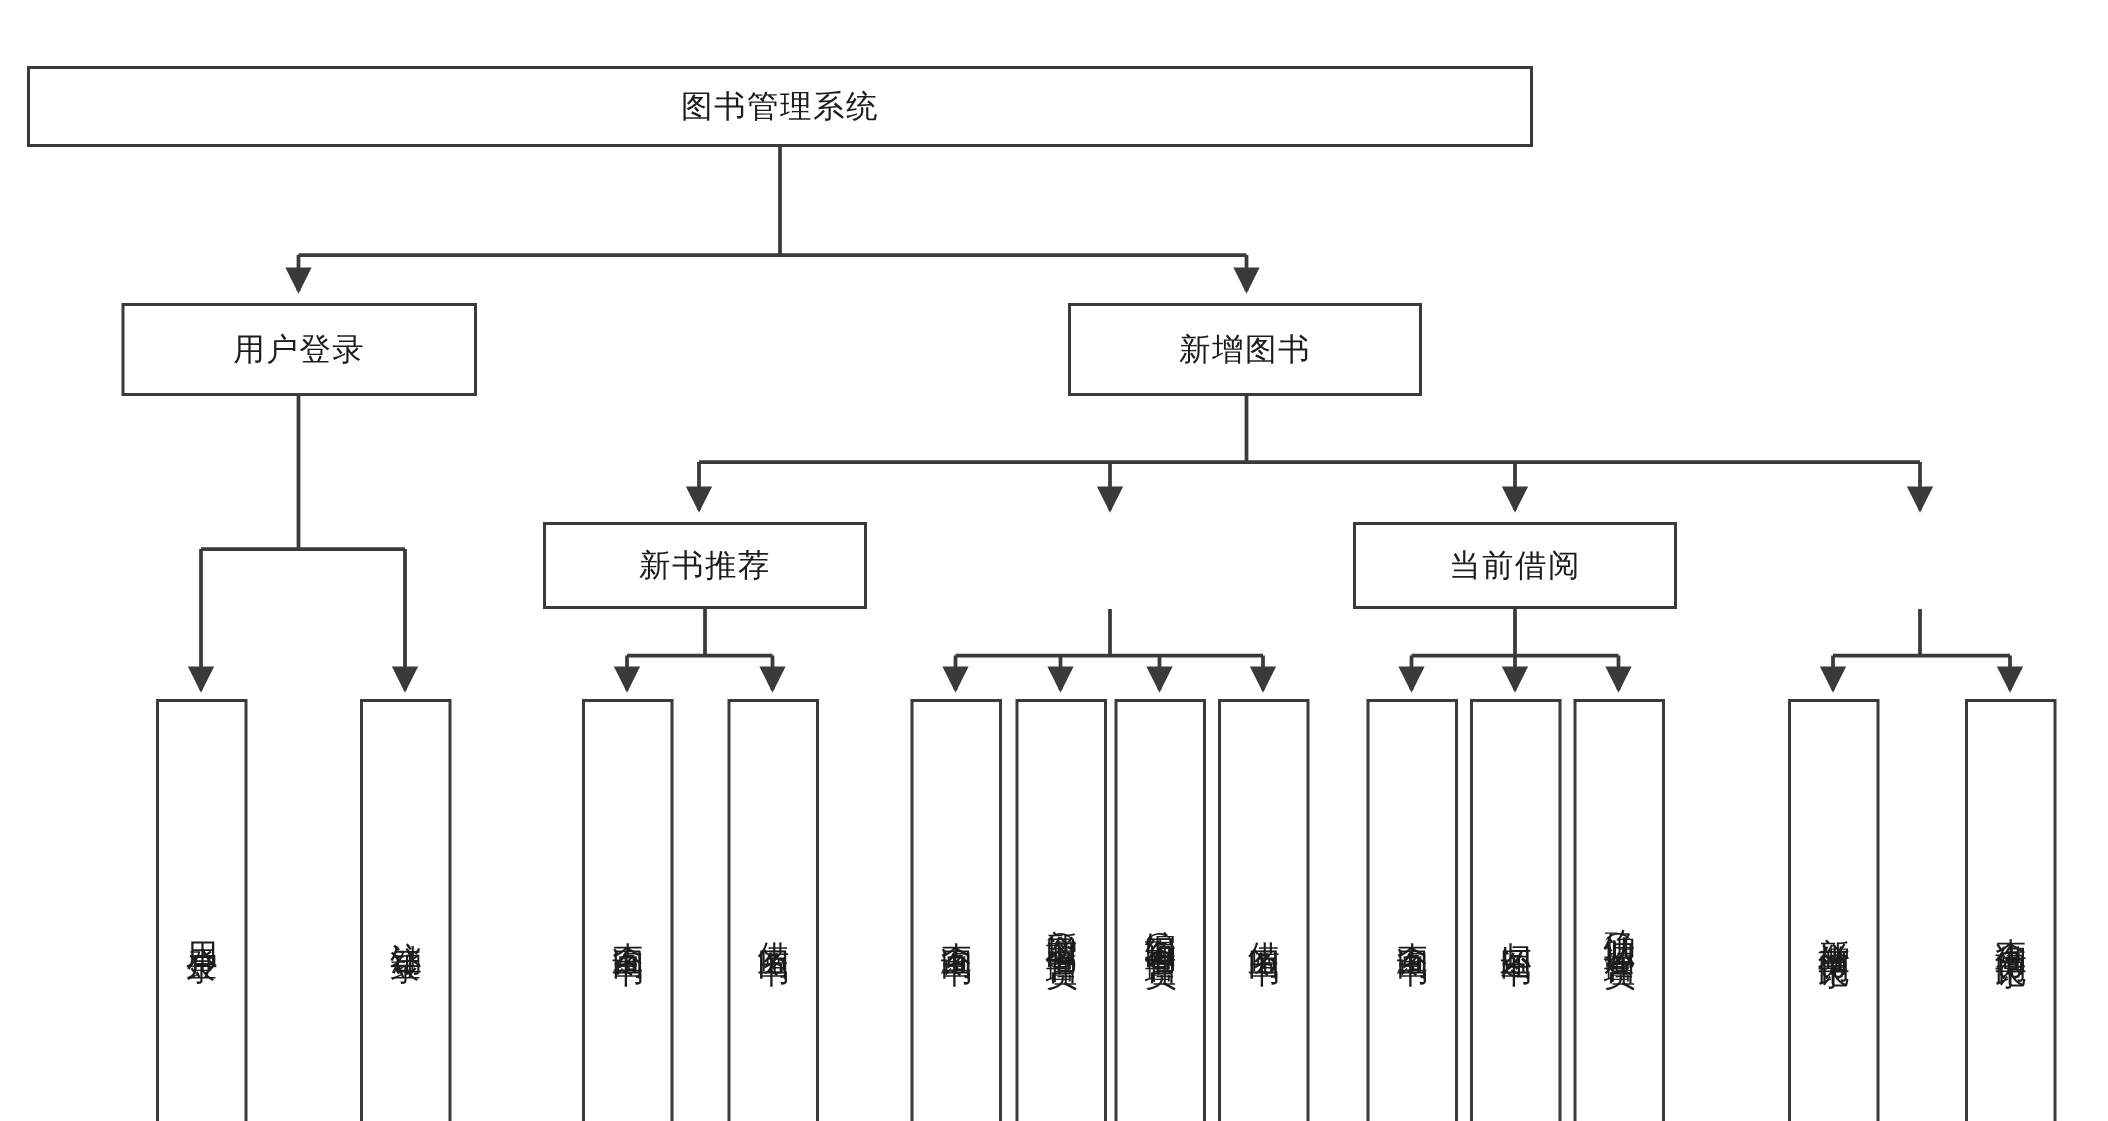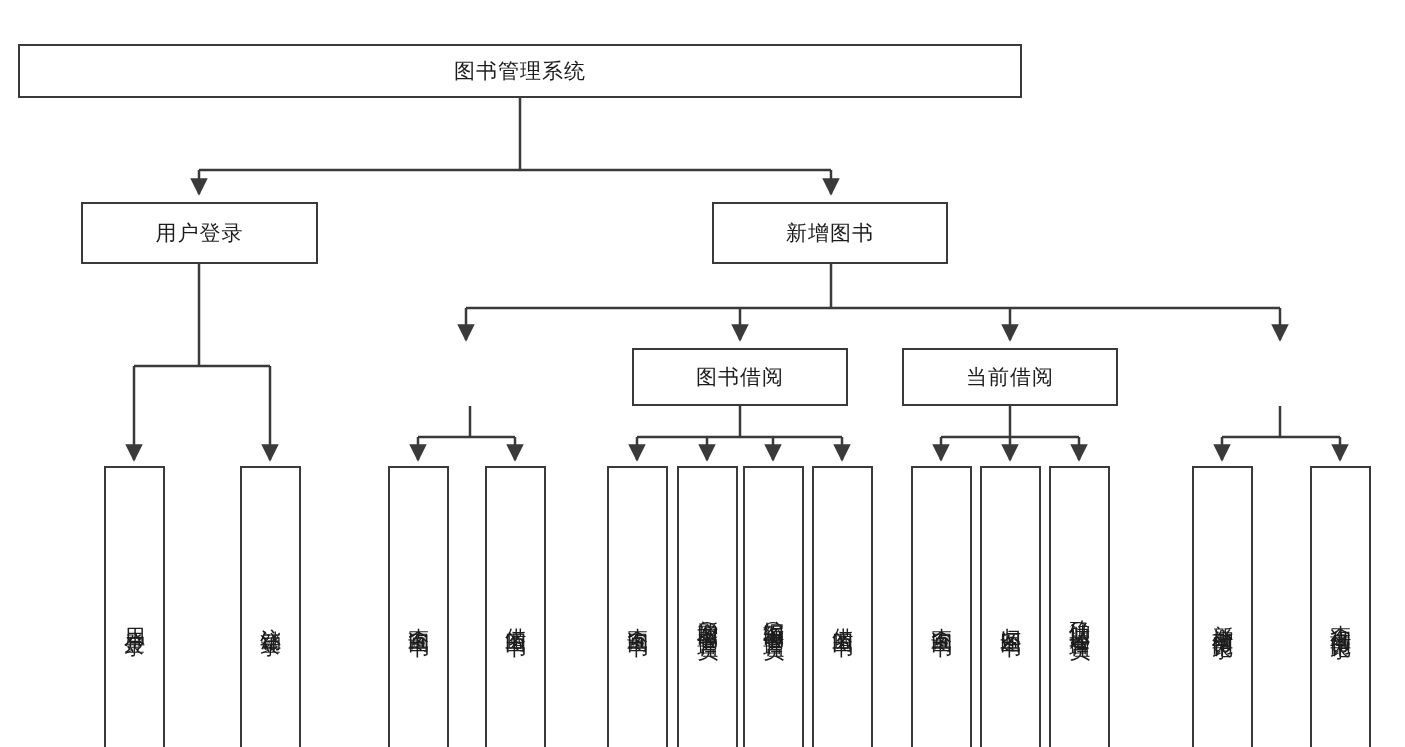--- a/index.html
+++ b/index.html
@@ -130,24 +130,24 @@
   </div>
 
   <div class="node horiz" style="left:81px; top:170px; width:237px; height:62px;">
     <span class="lbl">用户登录</span>
   </div>
 
   <div class="node horiz" style="left:712px; top:170px; width:236px; height:62px;">
     <span class="lbl">新增图书</span>
   </div>
 
-
-  <div class="node horiz" style="left:632px; top:316px; width:216px; height:58px;">
-    <span class="lbl">图书借阅</span>
-  </div>
+  <div class="node horiz" style="left:362px; top:316px; width:216px; height:58px;">
+    <span class="lbl">新书推荐</span>
+  </div>
+
 
   <div class="node horiz" style="left:902px; top:316px; width:216px; height:58px;">
     <span class="lbl">当前借阅</span>
   </div>
 
 
   <div class="node vert" style="left:104px; top:434px; width:61px; height:301px;">
     <span class="lbl">用户登录</span>
   </div>
 

